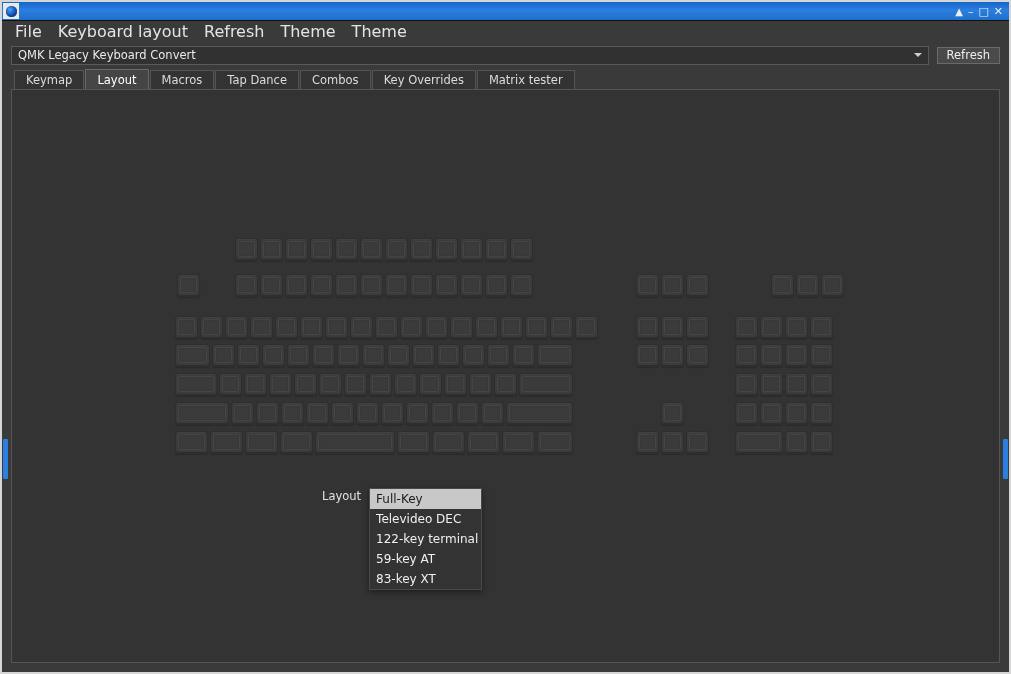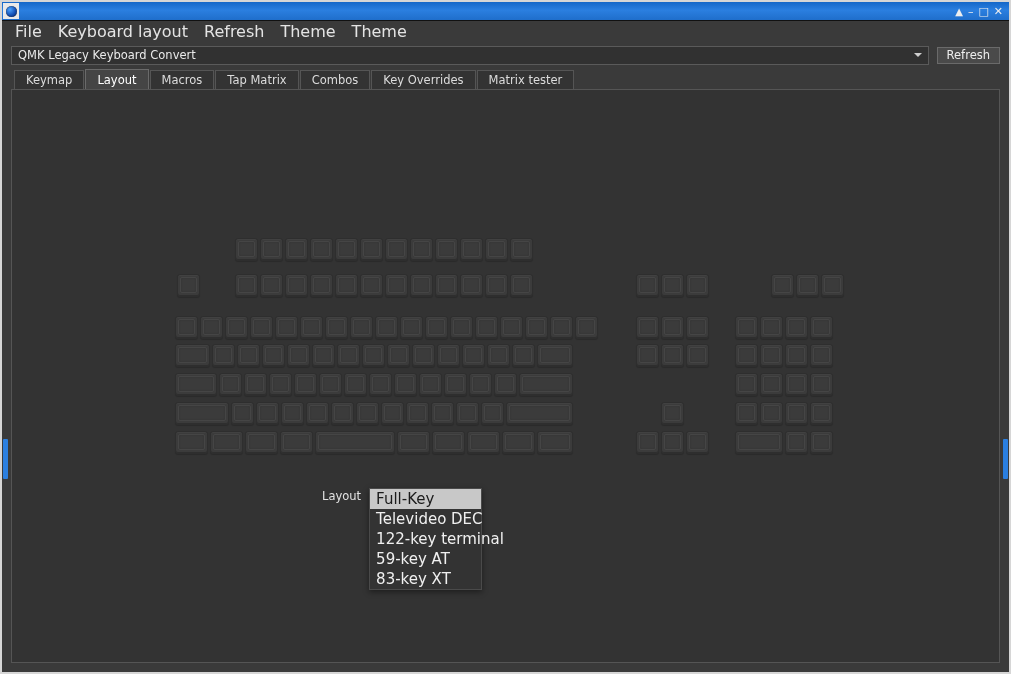--- a/index.html
+++ b/index.html
@@ -140,21 +140,21 @@
   .layout-label{
     color:#e2e2e2;font-size:11.5px;line-height:16px;
     margin-right:8px;white-space:nowrap;
   }
   .layout-select{
     width:111px;background:#333333;
     border:1px solid #4a4a4a;
     box-shadow:0 2px 6px rgba(0,0,0,.45);
   }
   .opt{
-    font-size:15px;color:#f0f0f0;padding:2px 6px;height:16px;
+    font-size:12px;color:#f0f0f0;padding:2px 6px;height:16px;
     display:flex;align-items:center;white-space:nowrap;cursor:default;
   }
   .opt.selected{background:#c8c8c8;color:#1b1b1b;}
 
   
   .grip{
     position:absolute;width:5px;height:40px;background:#2b7fe0;
     border-radius:1px;
   }
   .grip.left{left:1px;}
@@ -190,21 +190,21 @@
       <span class="val">QMK Legacy Keyboard Convert</span>
       <span class="arrow"></span>
     </div>
     <div class="refresh-btn">Refresh</div>
   </div>
 
   <div class="tabbar">
     <div class="tab">Keymap</div>
     <div class="tab active">Layout</div>
     <div class="tab">Macros</div>
-    <div class="tab">Tap Matrix</div>
+    <div class="tab">Tap Dance</div>
     <div class="tab">Combos</div>
     <div class="tab">Key Overrides</div>
     <div class="tab">Matrix tester</div>
   </div>
 
   <div class="content">
     <div class="keyboard" id="keyboard">
         <div class="key" style="left: 165.25px; top: 184.25px; width: 23px; height: 23px;"></div>
         <div class="key" style="left: 222.75px; top: 148px; width: 23px; height: 23px;"></div>
         <div class="key" style="left: 247.75px; top: 148px; width: 23px; height: 23px;"></div>

